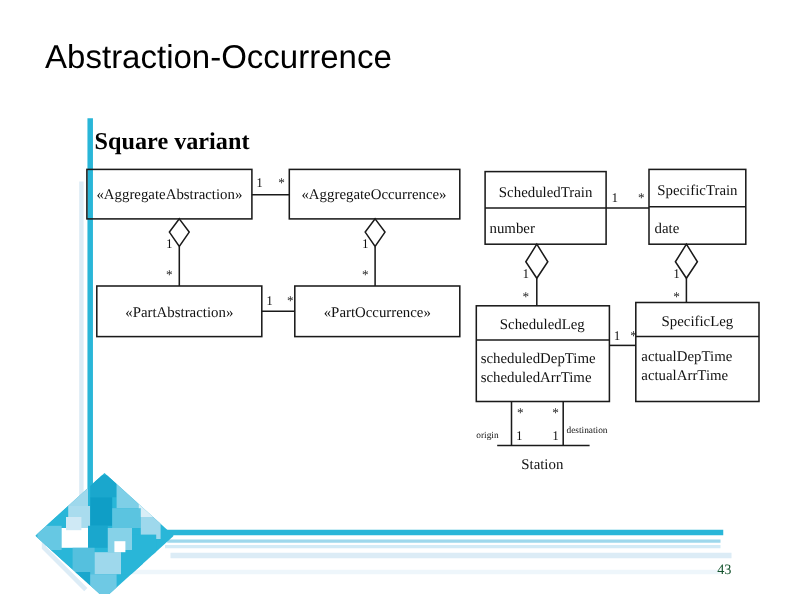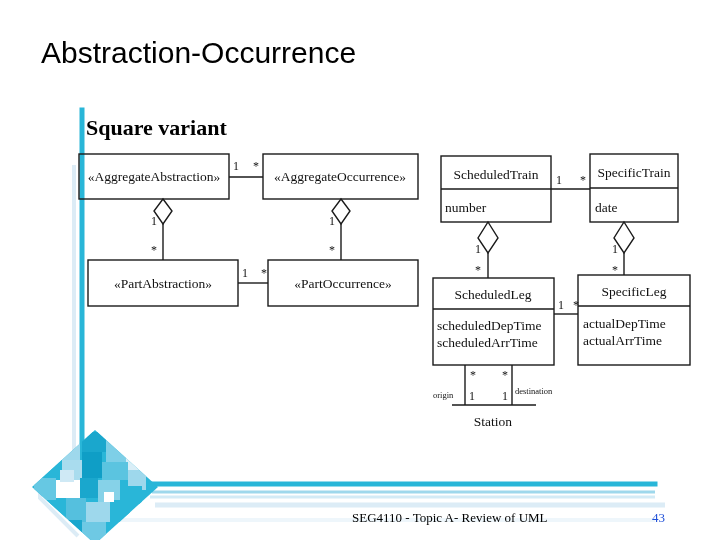--- a/index.html
+++ b/index.html
@@ -35,21 +35,21 @@
 
   
   #footer-text{
     position:absolute;left:352px;top:510px;
     font-family:"Liberation Serif",serif;
     font-size:13px;color:#000;white-space:nowrap;
   }
   #footer-page{
     position:absolute;left:652px;top:510px;
     font-family:"Liberation Serif",serif;
-    font-size:13px;color:#1d4ed8;white-space:nowrap;
+    font-size:13px;color:#14532d;white-space:nowrap;
   }
   .umltext{font-family:"Liberation Serif",serif;fill:#111;}
 </style>
 </head>
 <body>
 
 <div id="slide">
 
   <svg id="deco" width="720" height="540" viewBox="0 0 720 540">
     <defs>
@@ -203,16 +203,15 @@
       <text x="77" y="231">*</text>
       <text x="77" y="252">1</text>
     </g>
 
     <g class="umltext" font-size="8.5">
       <text x="5" y="250" text-anchor="start">origin</text>
       <text x="87" y="246" text-anchor="start">destination</text>
     </g>
   </svg>
 
-  <div id="footer-text">SEG4110 - Topic A-  Review of UML</div>
   <div id="footer-page">43</div>
 
 </div>
 
 </body></html>

